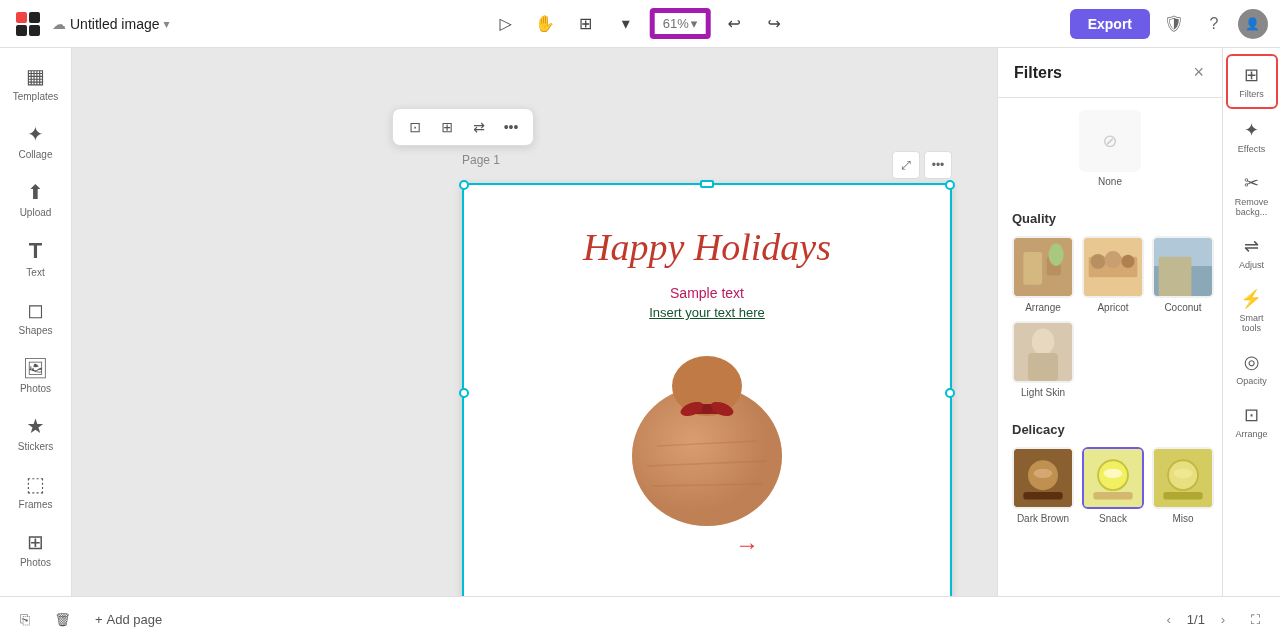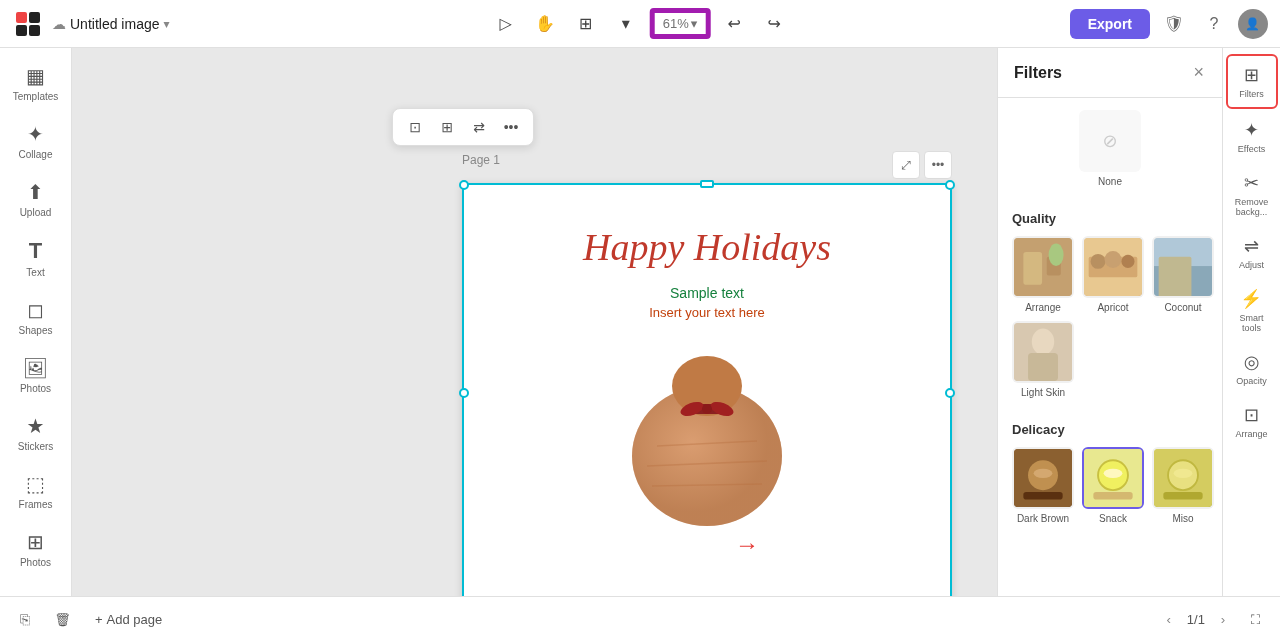--- a/index.html
+++ b/index.html
@@ -324,22 +324,22 @@
         <div class="canvas-card">
 
           <div class="handle tl"></div>
           <div class="handle tm"></div>
           <div class="handle tr"></div>
           <div class="handle ml"></div>
           <div class="handle mr"></div>
 
           <div class="canvas-content">
             <div class="holiday-text" style="font-family: Georgia, serif; font-style: italic; font-size: 38px; color: #c0392b; margin-top: 20px;">Happy Holidays</div>
-            <div style="font-size:14px;color:#15803d;margin-top:16px;">Sample text</div>
-            <div style="font-size:13px;color:#c2410c;margin-top:4px;">Insert your text here</div>
+            <div style="font-size:14px;color:#be185d;margin-top:16px;">Sample text</div>
+            <div style="font-size:13px;color:#14532d;margin-top:4px;text-decoration:underline;">Insert your text here</div>
 
             <div style="margin-top: 16px; display:flex; align-items:center; justify-content:center; width:180px; height:180px;">
               <svg viewBox="0 0 180 200" width="180" height="200">
 
                 <ellipse cx="90" cy="130" rx="75" ry="70" fill="#d4956a"></ellipse>
                 <ellipse cx="90" cy="130" rx="75" ry="70" fill="url(#bagGrad)"></ellipse>
 
                 <ellipse cx="90" cy="60" rx="35" ry="30" fill="#c07a45"></ellipse>
 
                 <rect x="70" y="78" width="40" height="10" rx="5" fill="#8b2020"></rect>

